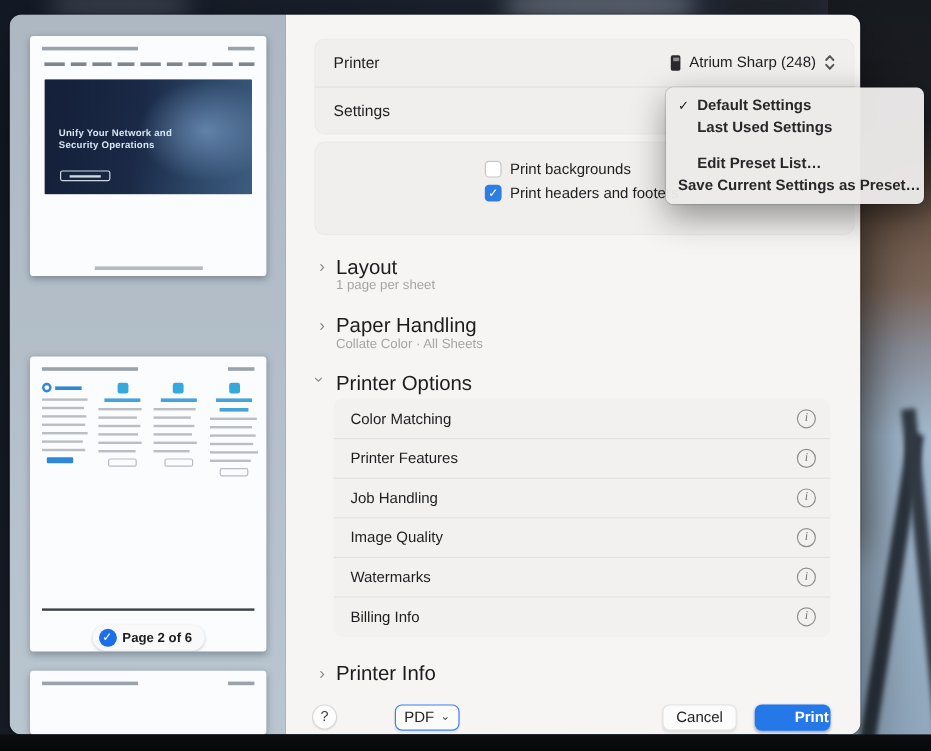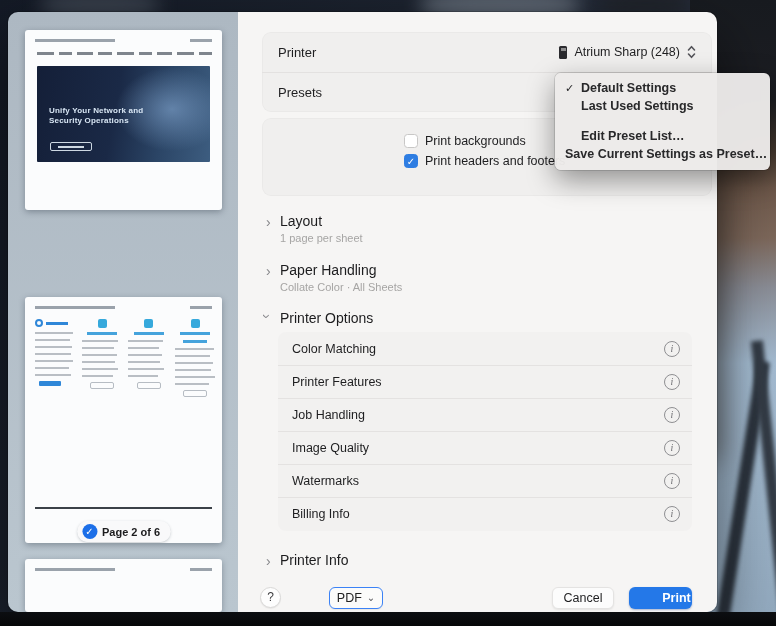--- a/index.html
+++ b/index.html
@@ -20,21 +20,21 @@
   .lanyard2 { position:absolute; right:-2px; top:340px; width:12px; height:290px; background:#333b45; transform:rotate(-6deg); filter:blur(2px); }
   .bottom-bezel { position:absolute; left:0; top:612px; width:776px; height:14px; background:linear-gradient(180deg,#0c0e11,#060708); }
 
   
   .dialog { position:absolute; left:8px; top:12px; width:709px; height:600px; border-radius:10px; overflow:hidden;
     box-shadow:0 24px 60px rgba(0,0,0,.55), 0 0 0 1px rgba(0,0,0,.18); display:flex; }
 
   
   .sidebar { position:relative; width:230px; height:100%; background:linear-gradient(180deg,#adb8c2,#bac6cf); flex:0 0 auto; }
   .thumb { position:absolute; left:17px; width:197px; background:#fbfcfd; border-radius:3px; box-shadow:0 2px 6px rgba(30,40,55,.35); overflow:hidden; }
-  .t1 { top:18px; height:180px; }
+  .t1 { top:18px; height:200px; }
   .t2 { top:285px; height:246px; }
   .t3 { top:547px; height:53px; }
   .ph-head { position:absolute; top:9px; left:10px; right:10px; height:4px; }
   .ph-head .l { position:absolute; left:0; top:0; width:80px; height:3px; background:#9aa2ab; }
   .ph-head .r { position:absolute; right:0; top:0; width:22px; height:3px; background:#9aa2ab; }
   .navrow { position:absolute; left:12px; top:22px; right:8px; display:flex; gap:5px; align-items:flex-start; flex-wrap:nowrap; }
   .hero { position:absolute; left:12px; top:36px; width:173px; height:96px; border-radius:1px;
     background:radial-gradient(80px 60px at 78% 45%, rgba(116,150,190,.75), rgba(116,150,190,0) 70%),
                linear-gradient(100deg,#141f38 0%,#1a2946 45%,#2b4566 72%,#3d5d80 100%); }
   .hero-title { position:absolute; left:12px; top:40px; width:118px; color:#d8e6f4; font-size:8px; font-weight:bold; line-height:10px; letter-spacing:.2px; }
@@ -73,21 +73,21 @@
   .gtext { font-size:12.5px; color:#1f1f21; }
   .stepper { display:inline-block; }
   .cbx-area { position:absolute; left:142px; top:13px; }
   .cbx-row { display:flex; align-items:center; gap:7px; height:20px; }
   .cbx { width:14px; height:14px; border-radius:3.5px; background:#fff; border:1px solid #c8c7c6; }
   .cbx.on { background:#2e7de2; border-color:#2e7de2; color:#fff; font-size:10px; line-height:13px; text-align:center; font-weight:bold; }
   .cbx-label { font-size:12.5px; color:#1e1e20; white-space:nowrap; }
 
   .sect-chev { position:absolute; left:28px; font-size:14px; color:#87878b; line-height:16px; width:10px; }
   .sect-chev.down { transform:rotate(90deg); }
-  .sect-title { position:absolute; left:42px; font-size:14px; color:#1c1c1e; font-weight:500; }
+  .sect-title { position:absolute; left:42px; font-size:17px; color:#1c1c1e; font-weight:500; }
   .sect-sub { position:absolute; left:42px; font-size:11px; color:#a6a5a4; }
 
   .optrows { position:absolute; left:40px; top:320px; width:414px; height:199px; background:#f2f1f0; border-radius:8px; overflow:hidden; }
   .optrow { position:relative; height:33px; display:flex; align-items:center; padding:0 12px 0 14px;gap:40px; }
   .optrow + .optrow { border-top:1px solid #e4e2e1; }
   .optlabel { font-size:12.5px; color:#1e1e20; }
   .info { margin-left:auto; width:16px; height:16px; border:1px solid #8f8f92; border-radius:50%; color:#6f6f73;
     font-size:10px; line-height:14px; text-align:center; font-style:italic; font-family:"Liberation Serif","DejaVu Serif",serif; }
 
   .footer { position:absolute; left:0; right:5px; top:575px; height:22px; }
@@ -242,21 +242,21 @@
           <span class="gvalue">
             <span class="printer-glyph"></span>
             <span class="gtext">Atrium Sharp (248)</span>
             <svg class="stepper" width="9" height="14" viewBox="0 0 9 14">
               <path d="M1.5 5 L4.5 1.7 L7.5 5" fill="none" stroke="#55555a" stroke-width="1.6" stroke-linecap="round" stroke-linejoin="round"></path>
               <path d="M1.5 9 L4.5 12.3 L7.5 9" fill="none" stroke="#55555a" stroke-width="1.6" stroke-linecap="round" stroke-linejoin="round"></path>
             </svg>
           </span>
         </div>
         <div class="grow">
-          <span class="glabel">Presets</span>
+          <span class="glabel">Settings</span>
           <span class="gvalue"></span>
         </div>
       </div>
 
       <div class="gbox gb2">
         <div class="cbx-area">
           <div class="cbx-row">
             <span class="cbx"></span>
             <span class="cbx-label">Print backgrounds</span>
           </div>

